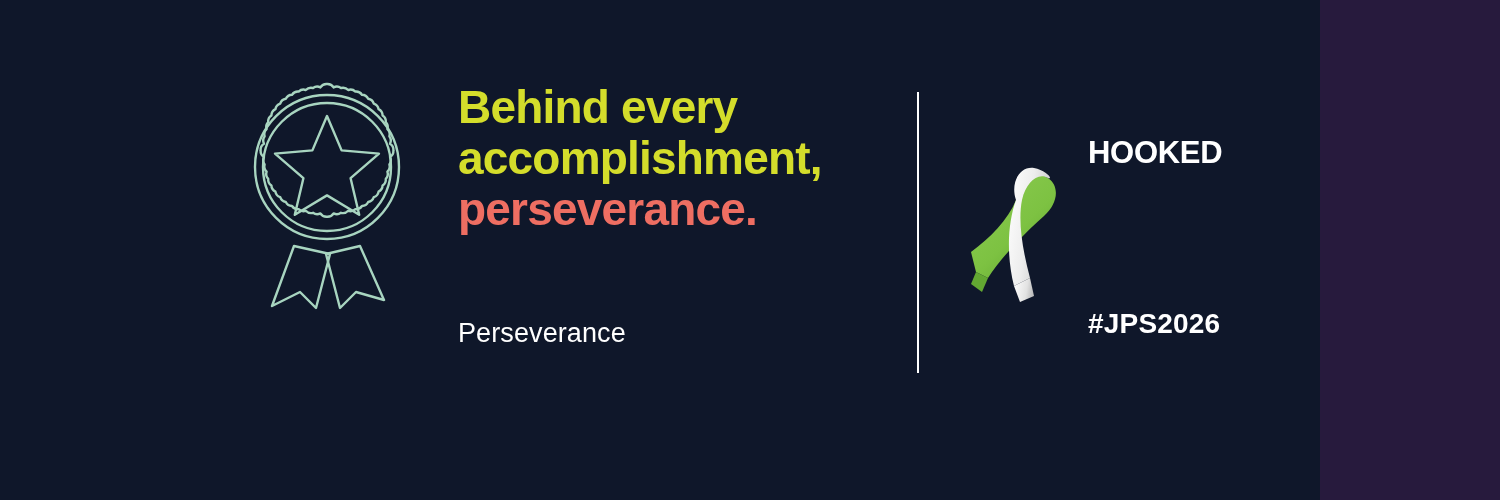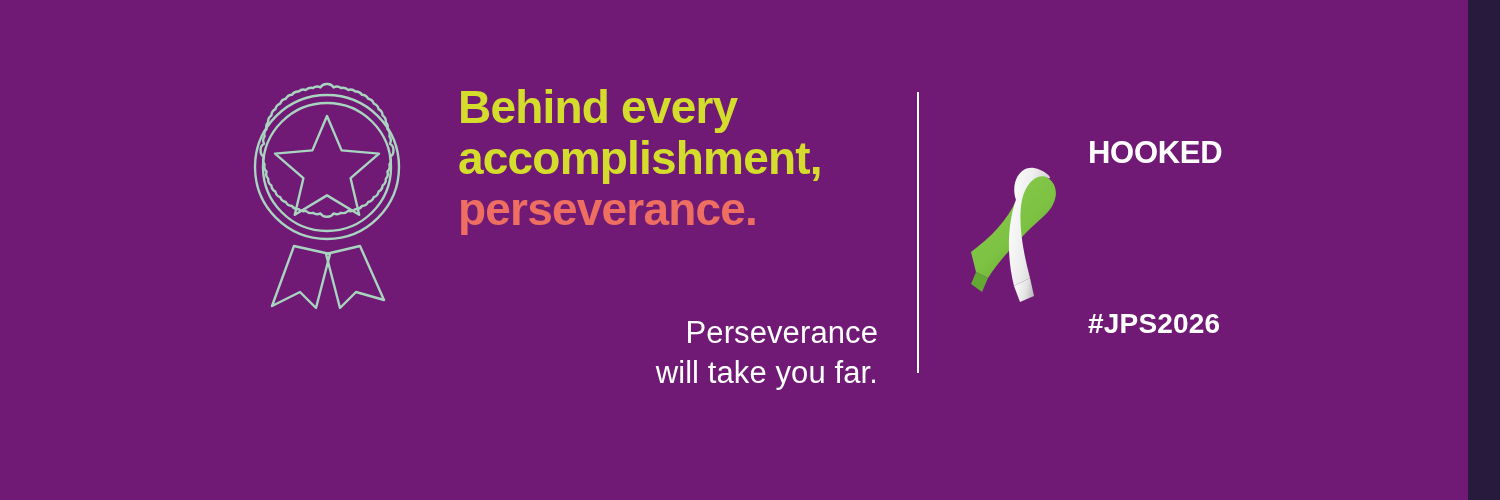--- a/index.html
+++ b/index.html
@@ -8,23 +8,23 @@
   }
   body {
     width: 1500px;
     height: 500px;
     background: #271A3D;
     font-family: "Liberation Sans", sans-serif;
     overflow: hidden;
   }
   .banner {
     position: relative;
-    width: 1468px;
+    width: 1320px;
     height: 500px;
-    background: #701a75;
+    background: #0f172a;
   }
 
   
   .rosette-icon {
     position: absolute;
     left: 244px;
     top: 78px;
     width: 166px;
     height: 232px;
   }
@@ -51,25 +51,24 @@
   .hl-green { color: #D4DD2B; }
   .hl-coral { color: #EE6E62; }
 
   
   .subtext {
     position: absolute;
     left: 458px;
     top: 313px;
     width: 420px;
     color: #FFFFFF;
-    font-size: 31px;
+    font-size: 27px;
     line-height: 40px;
     font-weight: 400;
     letter-spacing: 0.1px;
-    text-align: right;
   }
   .subtext div { white-space: nowrap; }
 
   
   .divider {
     position: absolute;
     left: 917px;
     top: 92px;
     width: 2px;
     height: 281px;
@@ -164,21 +163,20 @@
   </div>
 
   <div class="headline">
     <div class="headline-line hl-green">Behind every</div>
     <div class="headline-line hl-green">accomplishment,</div>
     <div class="headline-line hl-coral">perseverance.</div>
   </div>
 
   <div class="subtext">
     <div>Perseverance</div>
-    <div>will take you far.</div>
   </div>
 
   <div class="divider"></div>
 
   <div class="logo-block">
 
     <div class="ribbon-icon">
       <svg viewBox="0 0 100 148" xmlns="http://www.w3.org/2000/svg">
         <defs>
           <linearGradient id="whiteGrad" x1="0" y1="0" x2="1" y2="0.4">

